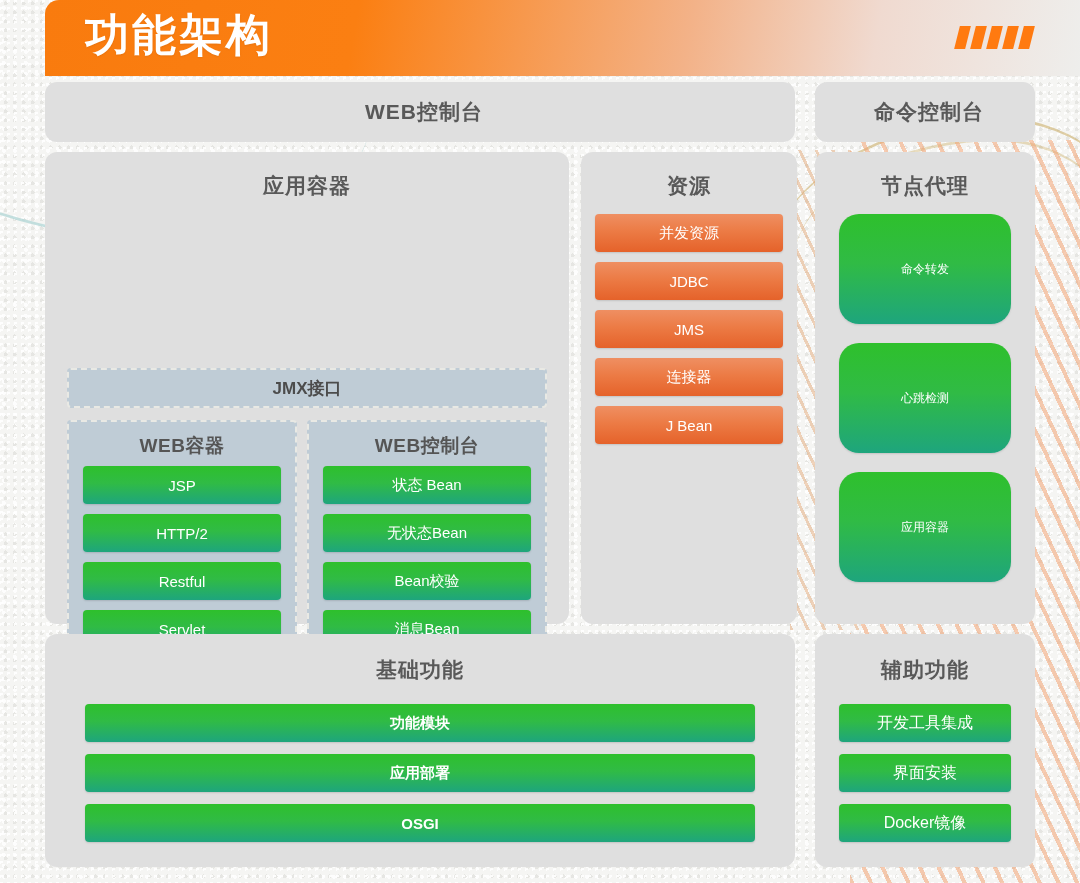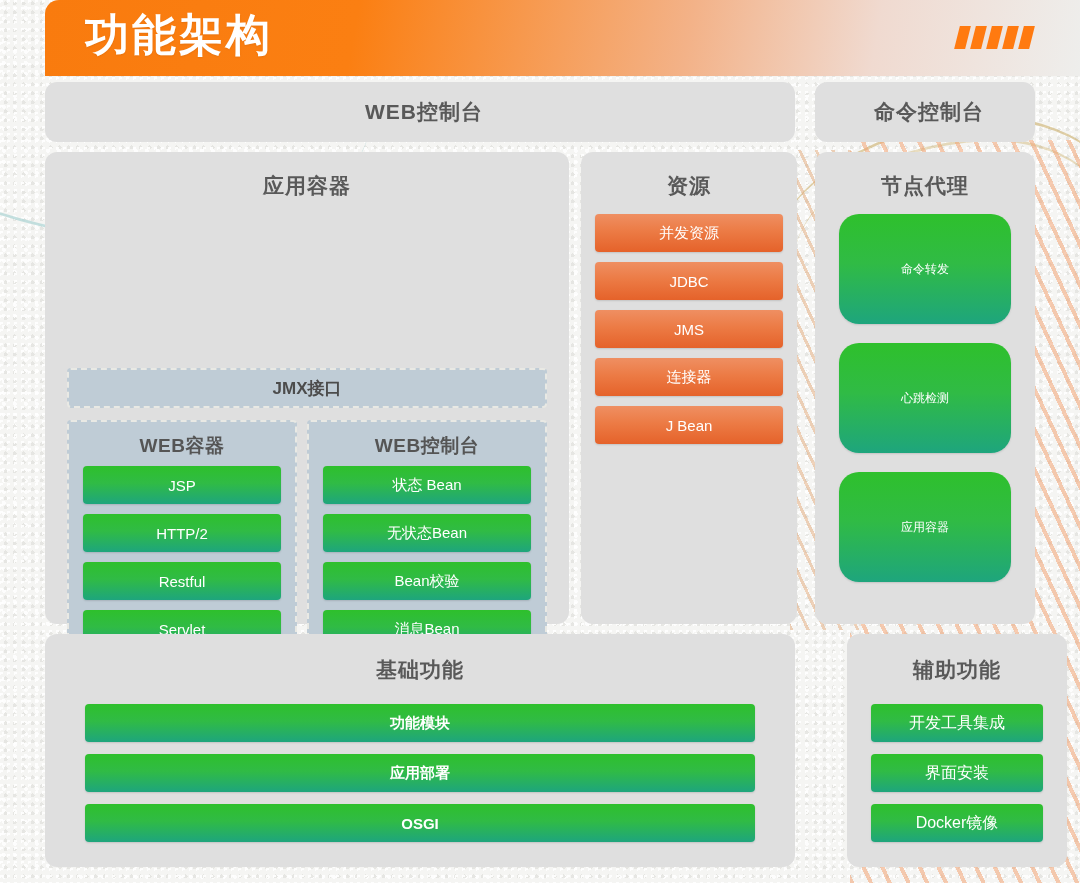--- a/index.html
+++ b/index.html
@@ -205,21 +205,21 @@
   #agent-chips { top: 62px; left: 24px; right: 24px; gap: 19px; }
   #agent-chips .chip { height: 110px; border-radius: 20px; font-size: 12px; }
 
   
   #base-func { left: 45px; top: 634px; width: 750px; height: 233px; }
   #base-func > .panel-title { margin-top: 22px; }
   #base-chips { top: 70px; left: 40px; right: 40px; gap: 12px; font-weight: bold; }
   #base-chips .chip { height: 38px; }
 
   
-  #aux-func { left: 847px; top: 634px; width: 220px; height: 233px; }
+  #aux-func { left: 815px; top: 634px; width: 220px; height: 233px; }
   #aux-func > .panel-title { margin-top: 22px; }
   #aux-chips { top: 70px; left: 24px; right: 24px; gap: 12px; }
   #aux-chips .chip { height: 38px; font-size: 16px; }
 </style>
 </head>
 <body>
 
 <div id="bg-texture"></div>
 <div id="deco-teal-curve"></div>
 <div id="deco-gold-curve"></div>

